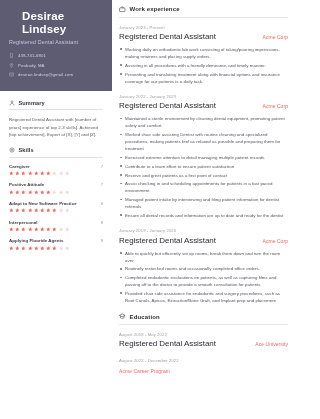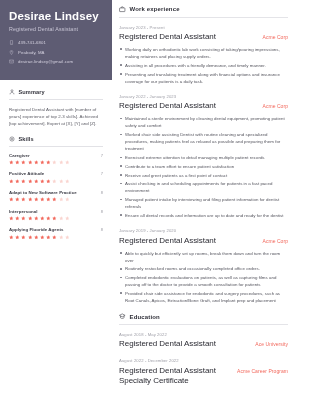--- a/index.html
+++ b/index.html
@@ -36,21 +36,21 @@
     color: #ffffff;
     padding: 10px 9px 9px 9px;
     box-sizing: border-box;
     min-height: 80px;
   }
   .name {
     font-size: 11.5px;
     font-weight: bold;
     letter-spacing: 0.1px;
     line-height: 1.15;
-    margin: 0 0 3px 0;
+    margin: 0 0 3px 13px;
     color: #ffffff;
   }
   .job-title {
     font-size: 5.3px;
     color: #c9c6d6;
     margin: 0 0 8px 0;
     letter-spacing: 0.15px;
   }
   .contact-list {
     margin: 0;
@@ -656,21 +656,20 @@
           <div class="entry">
             <div class="entry-date">August 2018 - May 2022</div>
             <div class="entry-head">
               <div class="entry-title">Registered Dental Assistant</div>
               <div class="entry-org">Ace University</div>
             </div>
           </div>
           <div class="entry">
             <div class="entry-date">August 2022 - December 2022</div>
             <div class="entry-head">
-              <div class="entry-title">Registered Dental Assistant Specialty Certificate</div>
               <div class="entry-org">Acme Career Program</div>
             </div>
           </div>
         </div>
     </div>
 
   </div>
 </div>
 
 </body></html>

